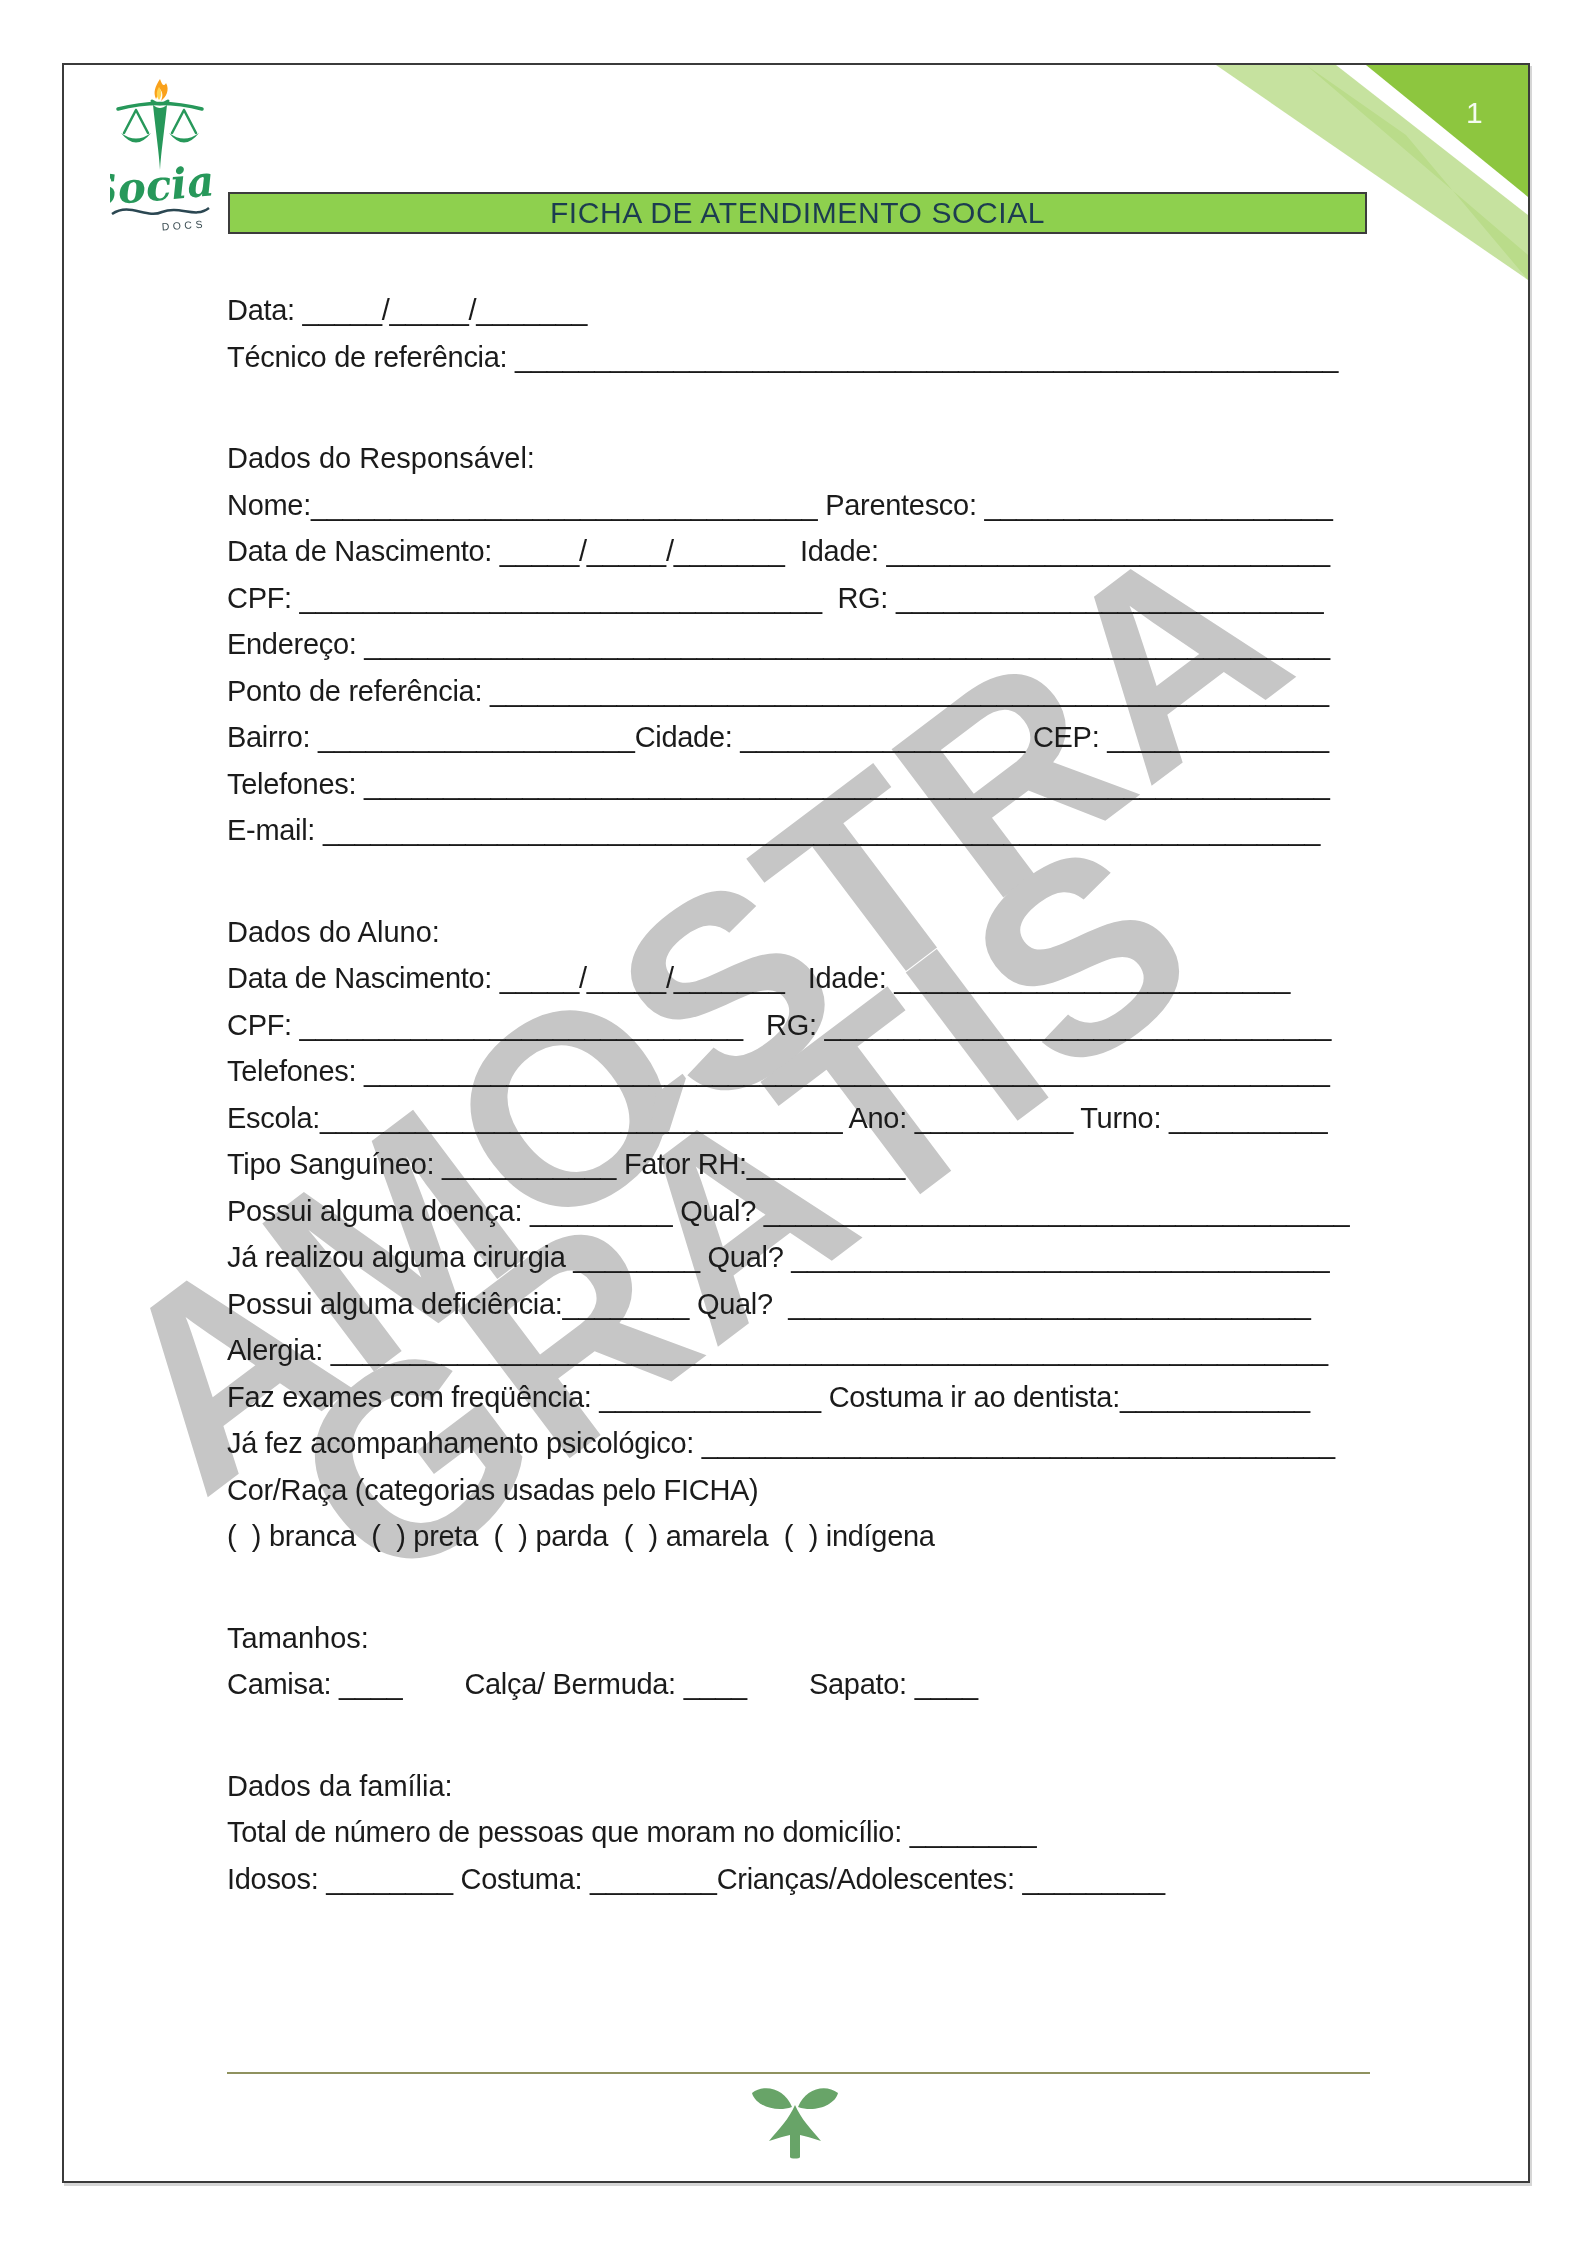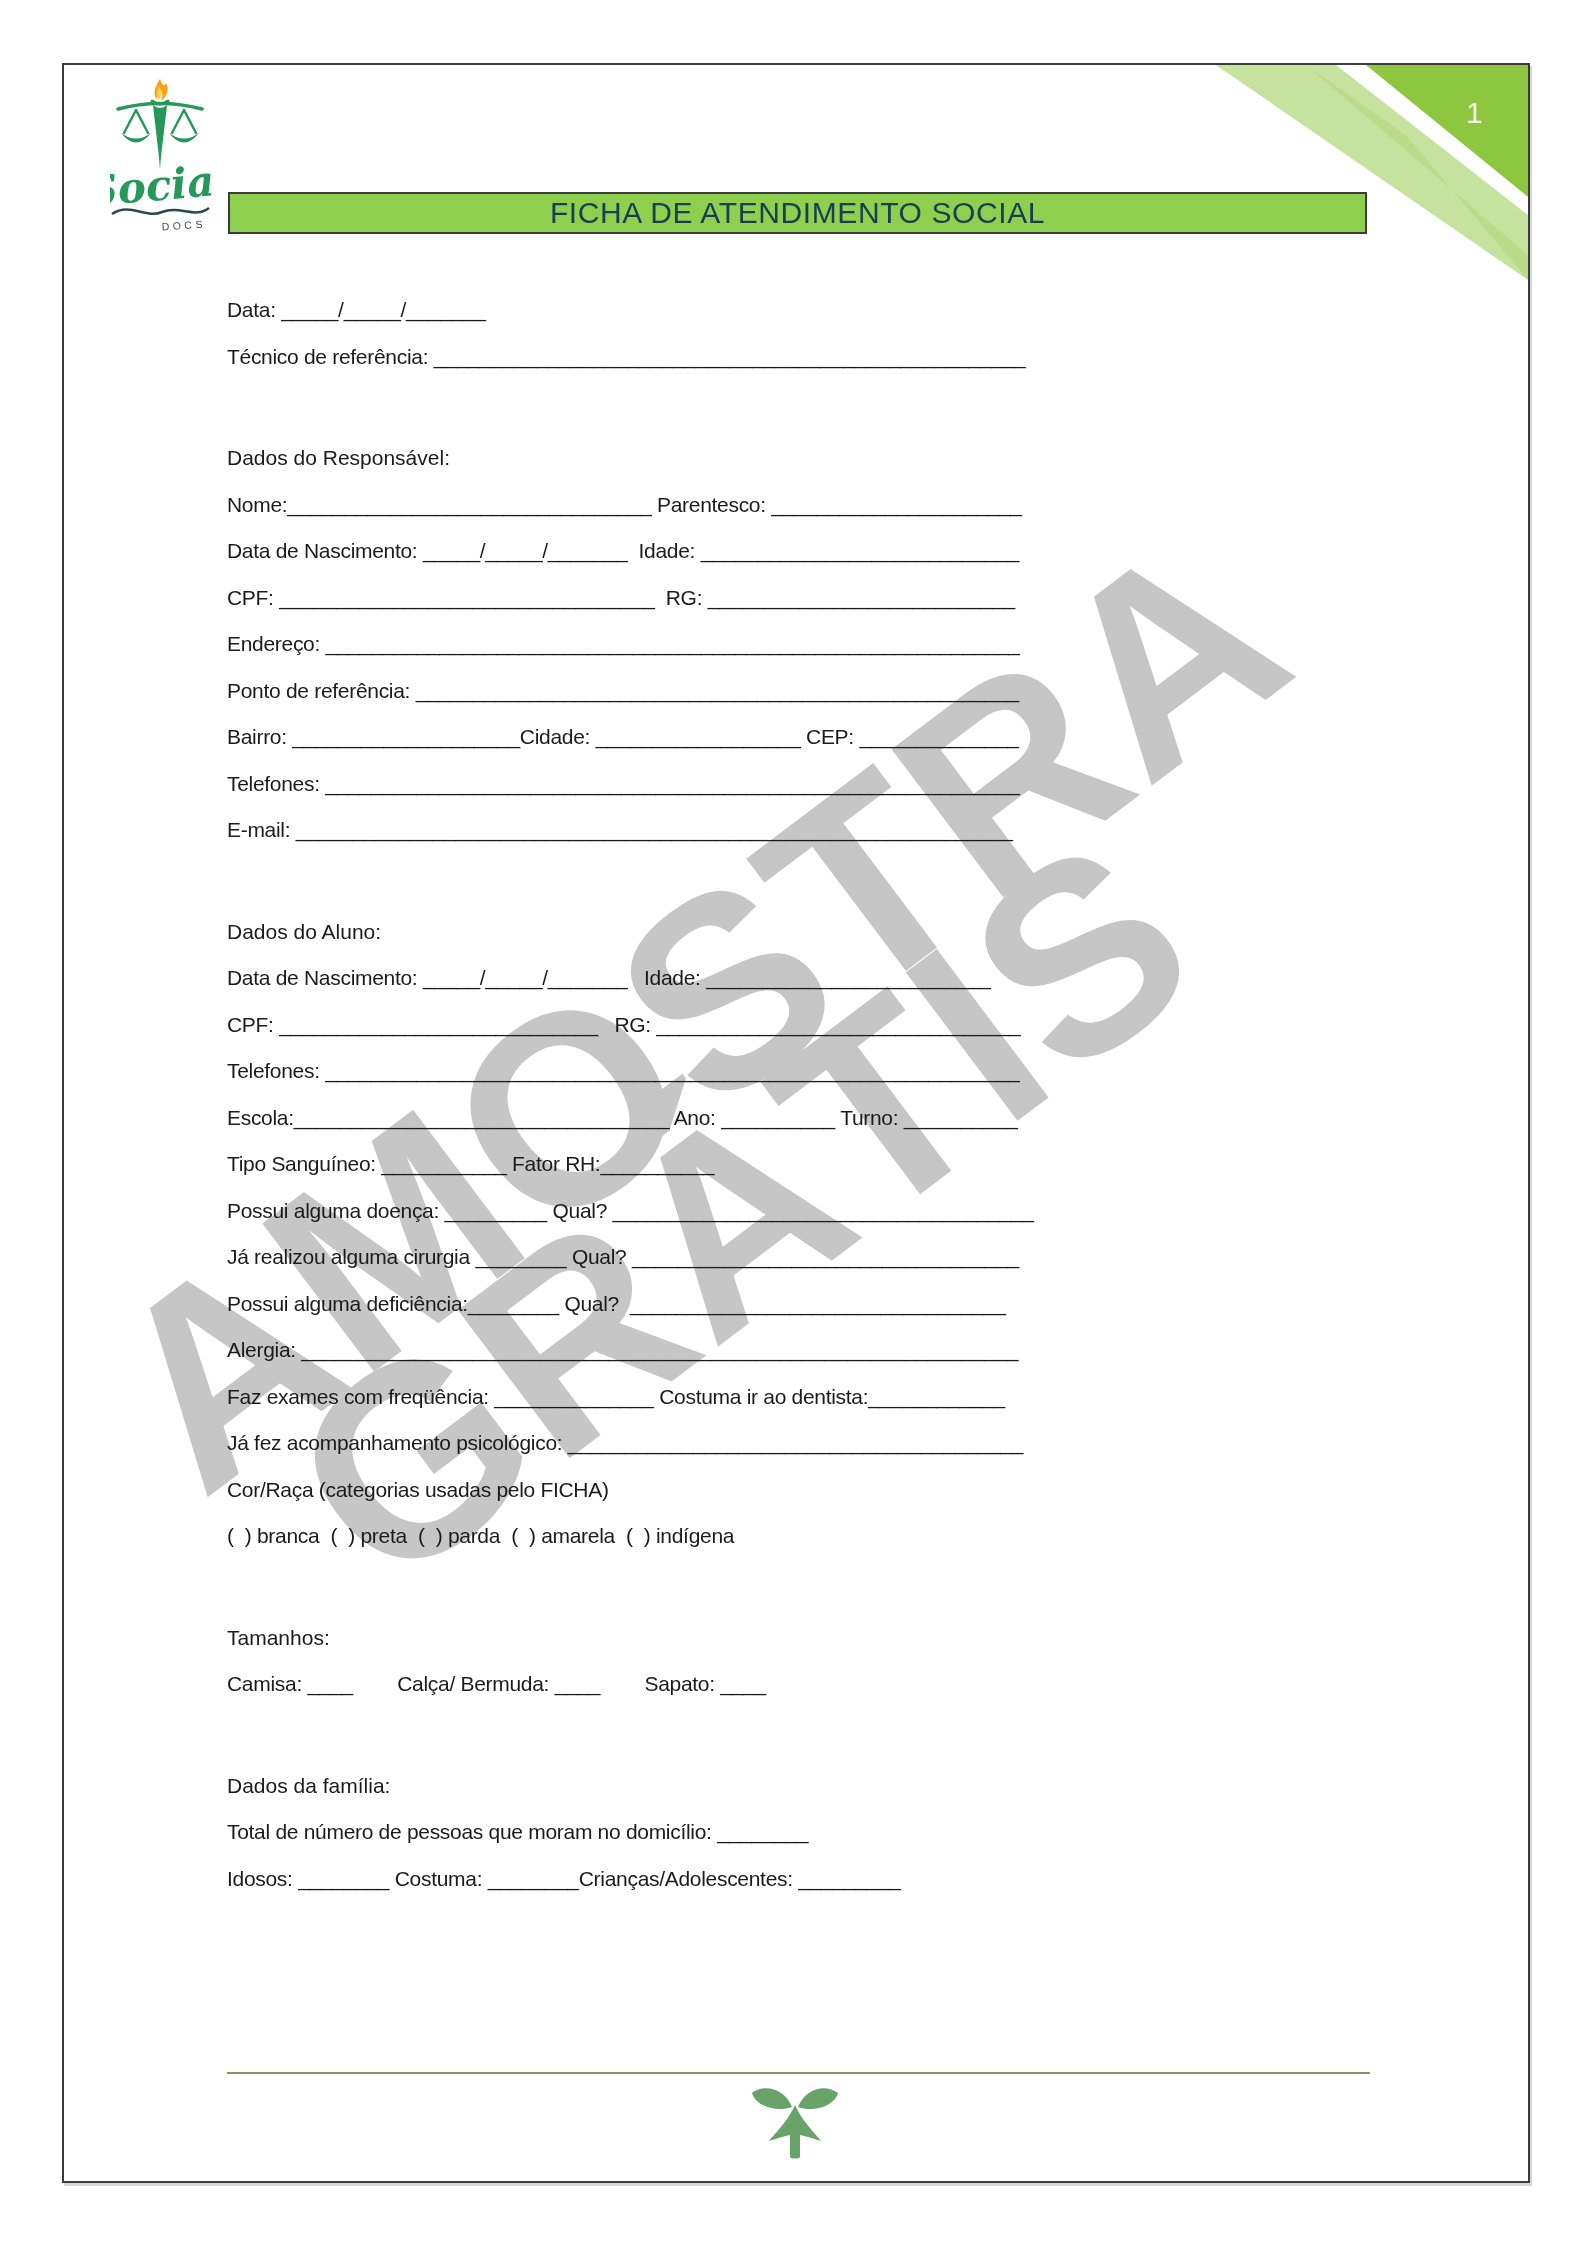--- a/index.html
+++ b/index.html
@@ -11,21 +11,21 @@
   .wm.l2{left:678px;top:1147px;}
   
   .corner{position:absolute;top:0;right:0;z-index:1;}
   
   .logo{position:absolute;left:46px;top:13px;z-index:3;}
   
   .titlebar{position:absolute;left:164px;top:127px;width:1139px;height:42px;background:#8ed04e;border:2px solid #3c3c3c;box-sizing:border-box;display:flex;align-items:center;justify-content:center;z-index:3;}
   .titlebar .t{font-weight:normal;font-size:30px;letter-spacing:0.6px;color:#1c3c50;}
   
   .content{position:absolute;left:163px;top:222px;width:1145px;z-index:2;}
-  .fline{white-space:pre;font-size:21px;line-height:46.5px;height:46.5px;letter-spacing:-0.3px;color:#1b1b1b;}
+  .fline{white-space:pre;font-size:29px;line-height:46.5px;height:46.5px;letter-spacing:-0.3px;color:#1b1b1b;}
   .fline.bold{font-weight:normal;letter-spacing:0;}
   .fline.gap{margin-top:55px;}
   
   .footrule{position:absolute;left:163px;top:2007px;width:1143px;border-top:2px solid #8f925f;z-index:2;}
   .leaf{position:absolute;left:681px;top:2016px;z-index:2;}
 </style>
 </head>
 <body>
 
 <div class="page">

